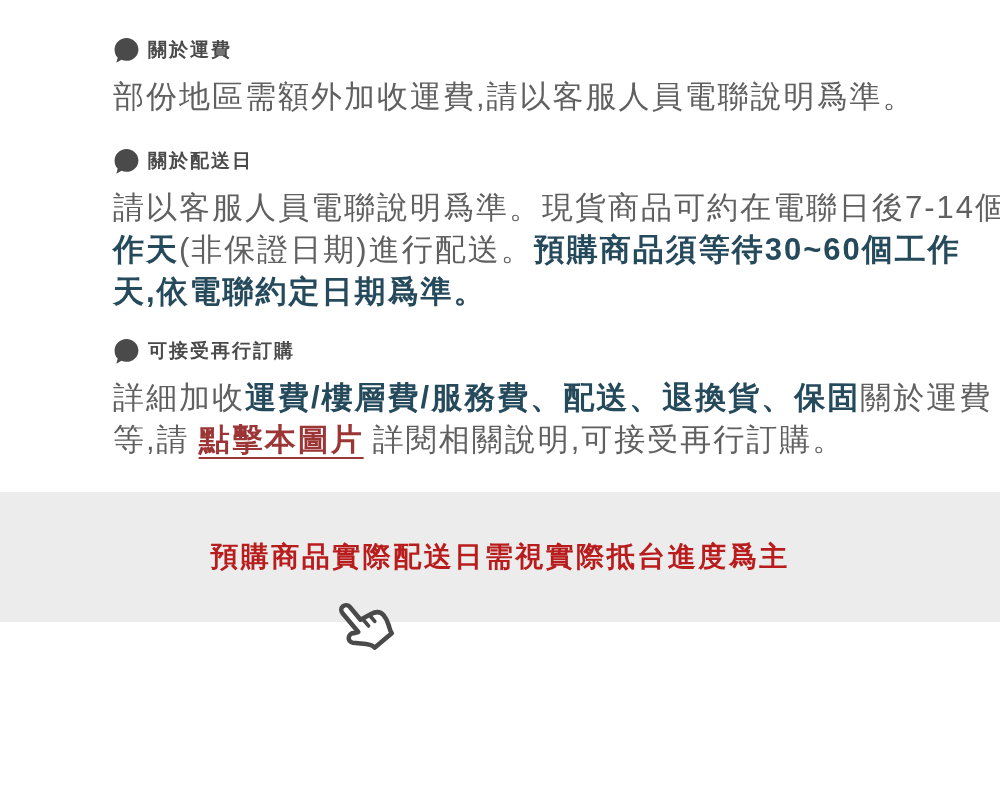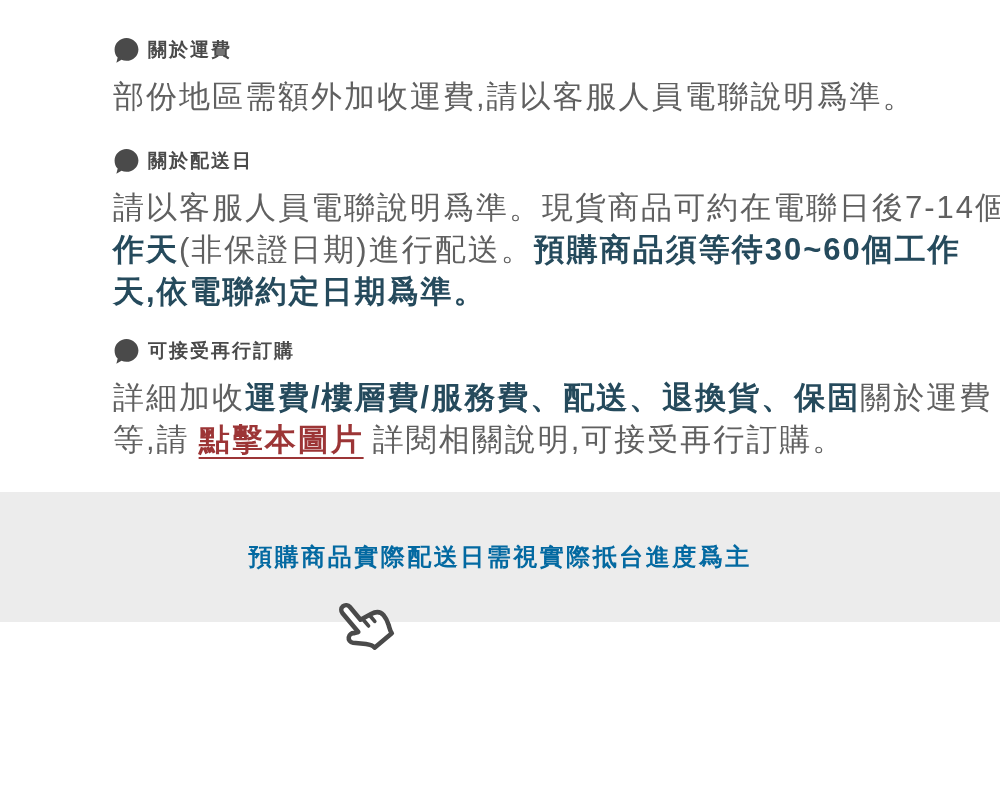--- a/index.html
+++ b/index.html
@@ -98,23 +98,23 @@
   .footer {
     height: 130px;
     background: #ececec;
     display: flex;
     flex-direction: column;
     align-items: center;
     justify-content: center;
     gap: 11px;
   }
   .footer-line {
-    font-size: 24px;
+    font-size: 28px;
     font-weight: bold;
-    color: #0369a1;
+    color: #b91c1c;
     letter-spacing: 2.5px;
     line-height: 32px;
     white-space: nowrap;
   }
 </style>
 </head>
 <body>
 
 <div class="page">
 

